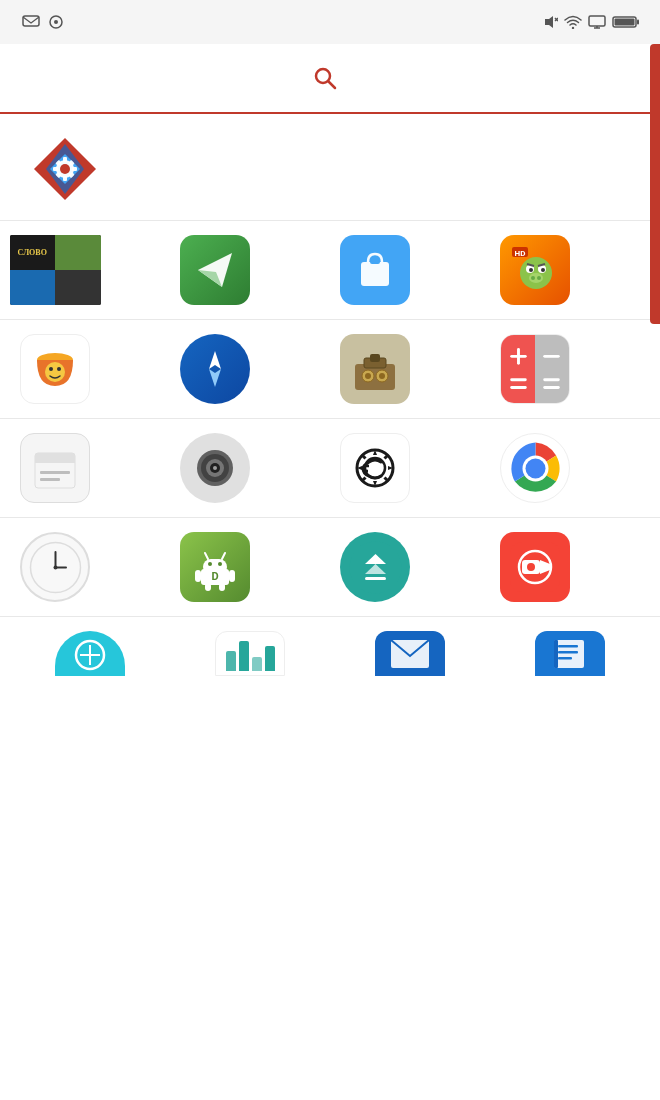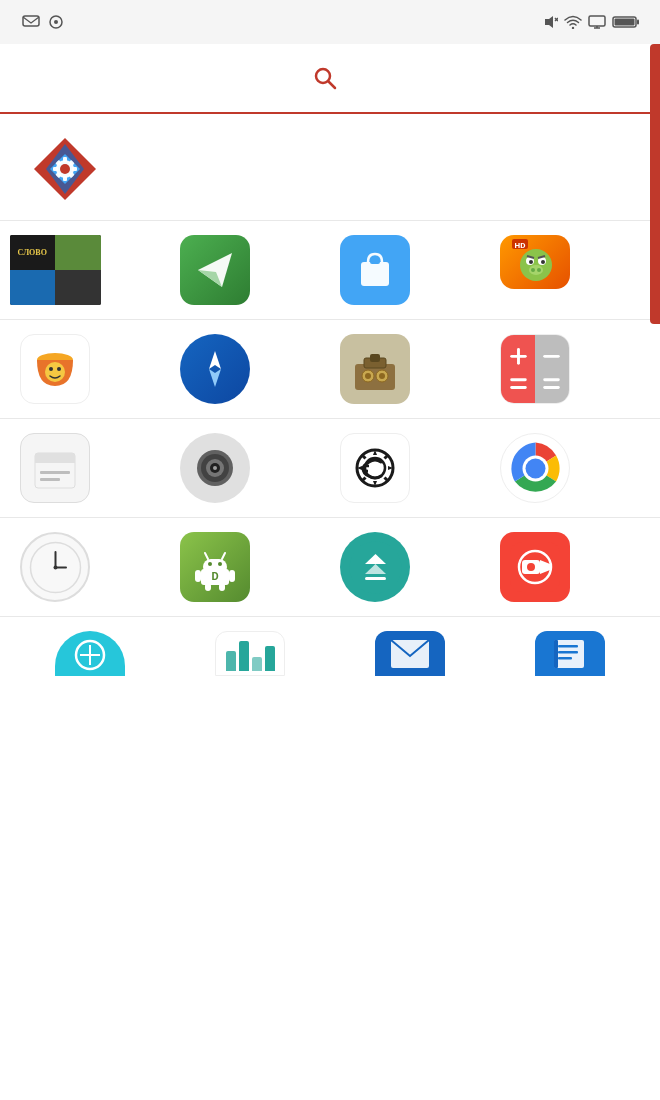--- a/index.html
+++ b/index.html
@@ -126,21 +126,21 @@
       width: 70px; height: 70px; border-radius: 14px;
       display: flex; align-items: center; justify-content: center;
     }
     .icon-appstore {
       background: #42a5f5;
       width: 70px; height: 70px; border-radius: 14px;
       display: flex; align-items: center; justify-content: center;
     }
     .icon-badpiggies {
       background: linear-gradient(135deg, #ff9800, #e65100);
-      width: 70px; height: 54px; border-radius: 14px;
+      width: 70px; height: 70px; border-radius: 14px;
       display: flex; align-items: center; justify-content: center;
     }
 
     .icon-benefits {
       background: #fff;
       width: 70px; height: 70px; border-radius: 14px;
       border: 1px solid #eee;
       display: flex; align-items: center; justify-content: center;
     }
     .icon-browser {

